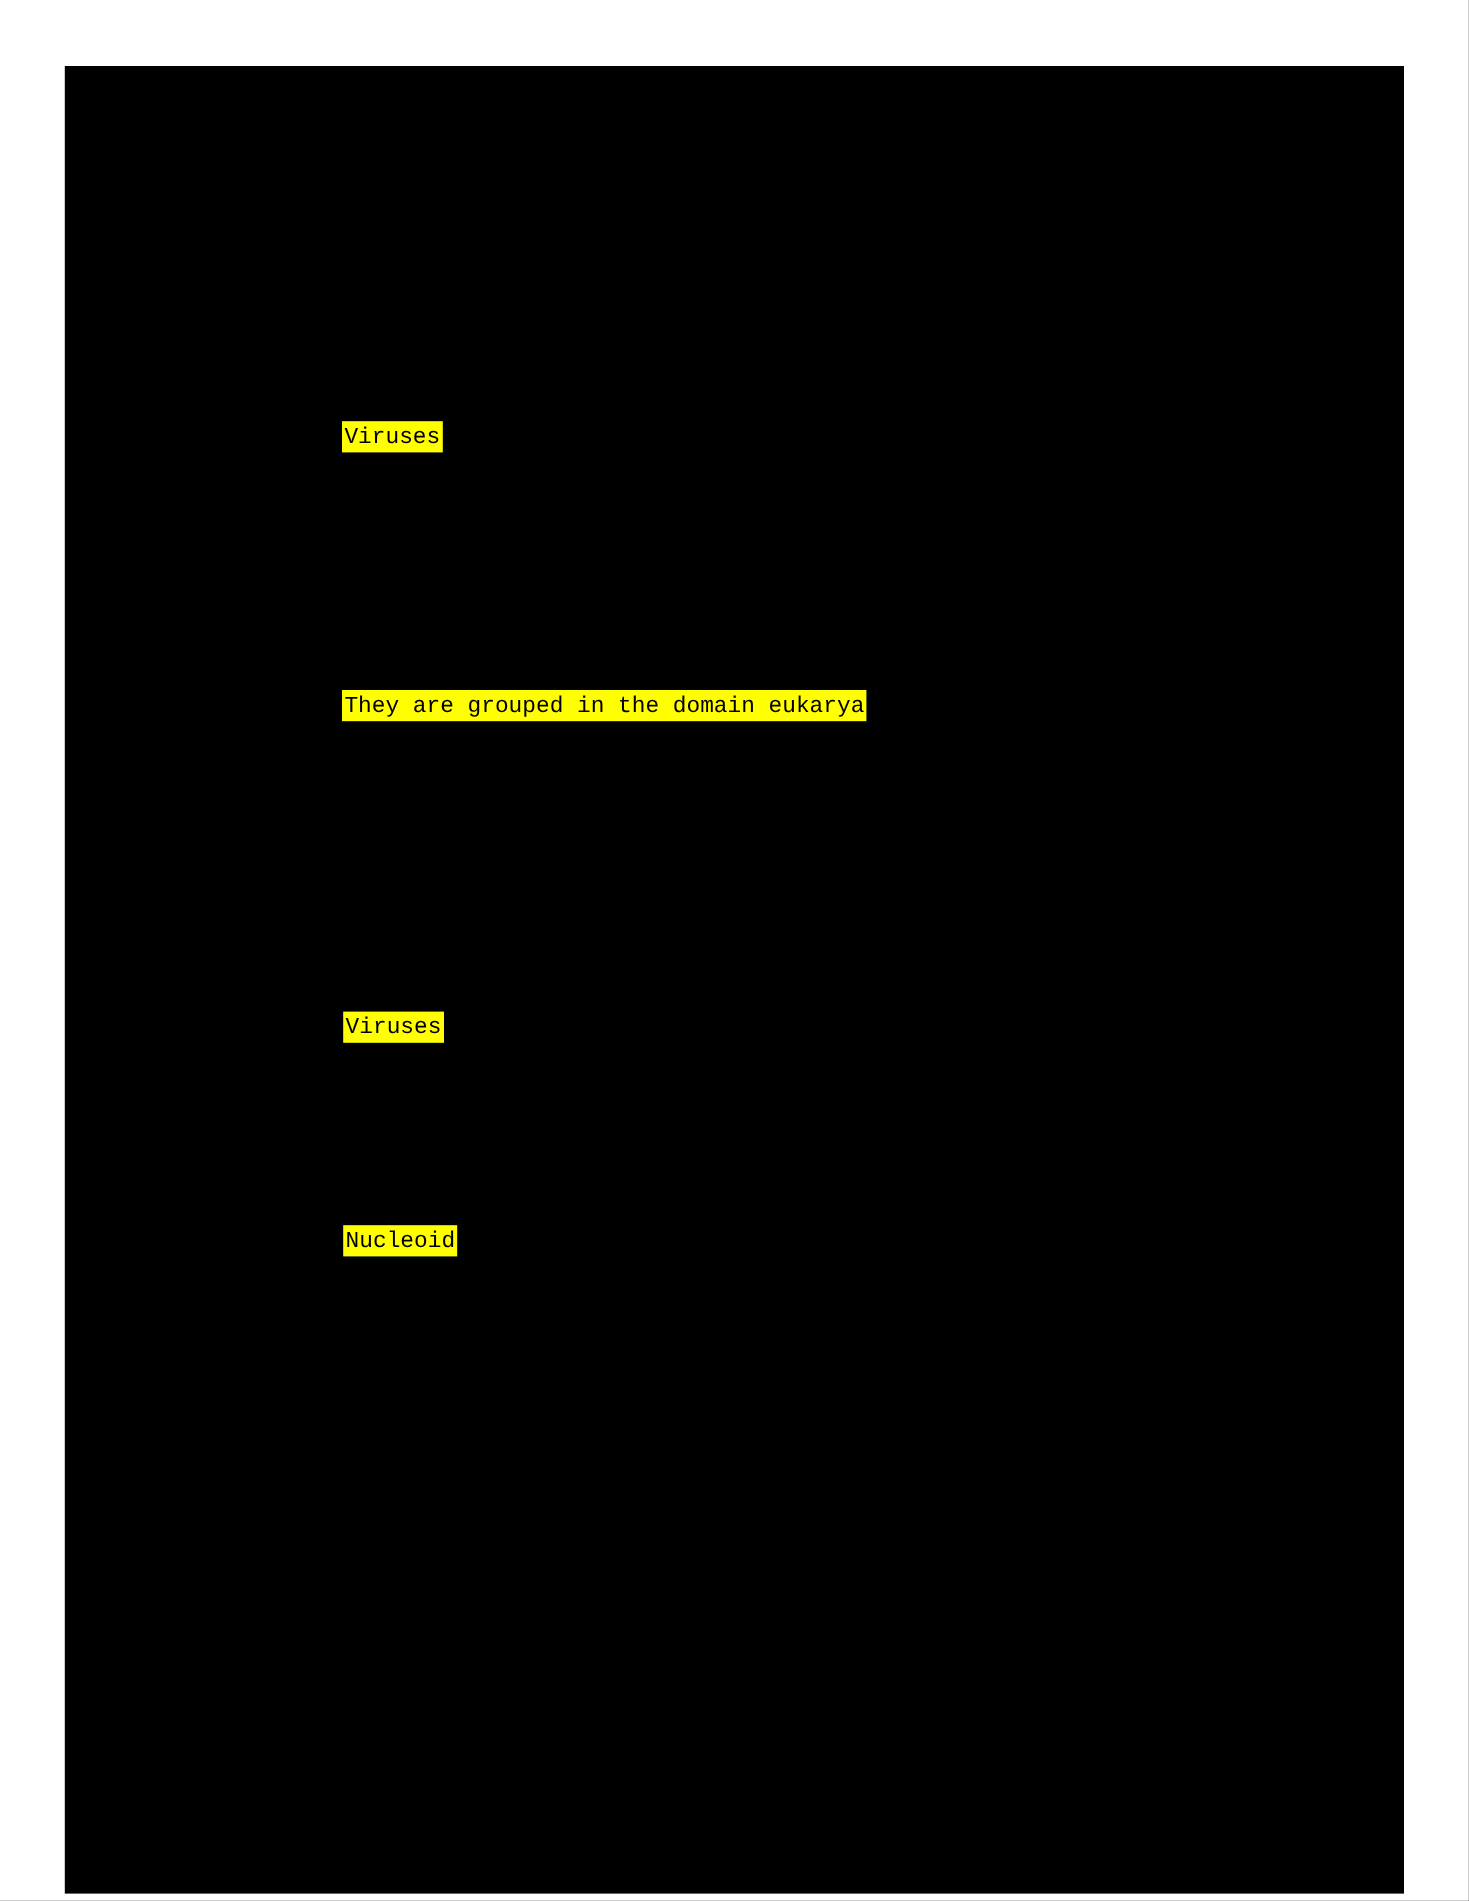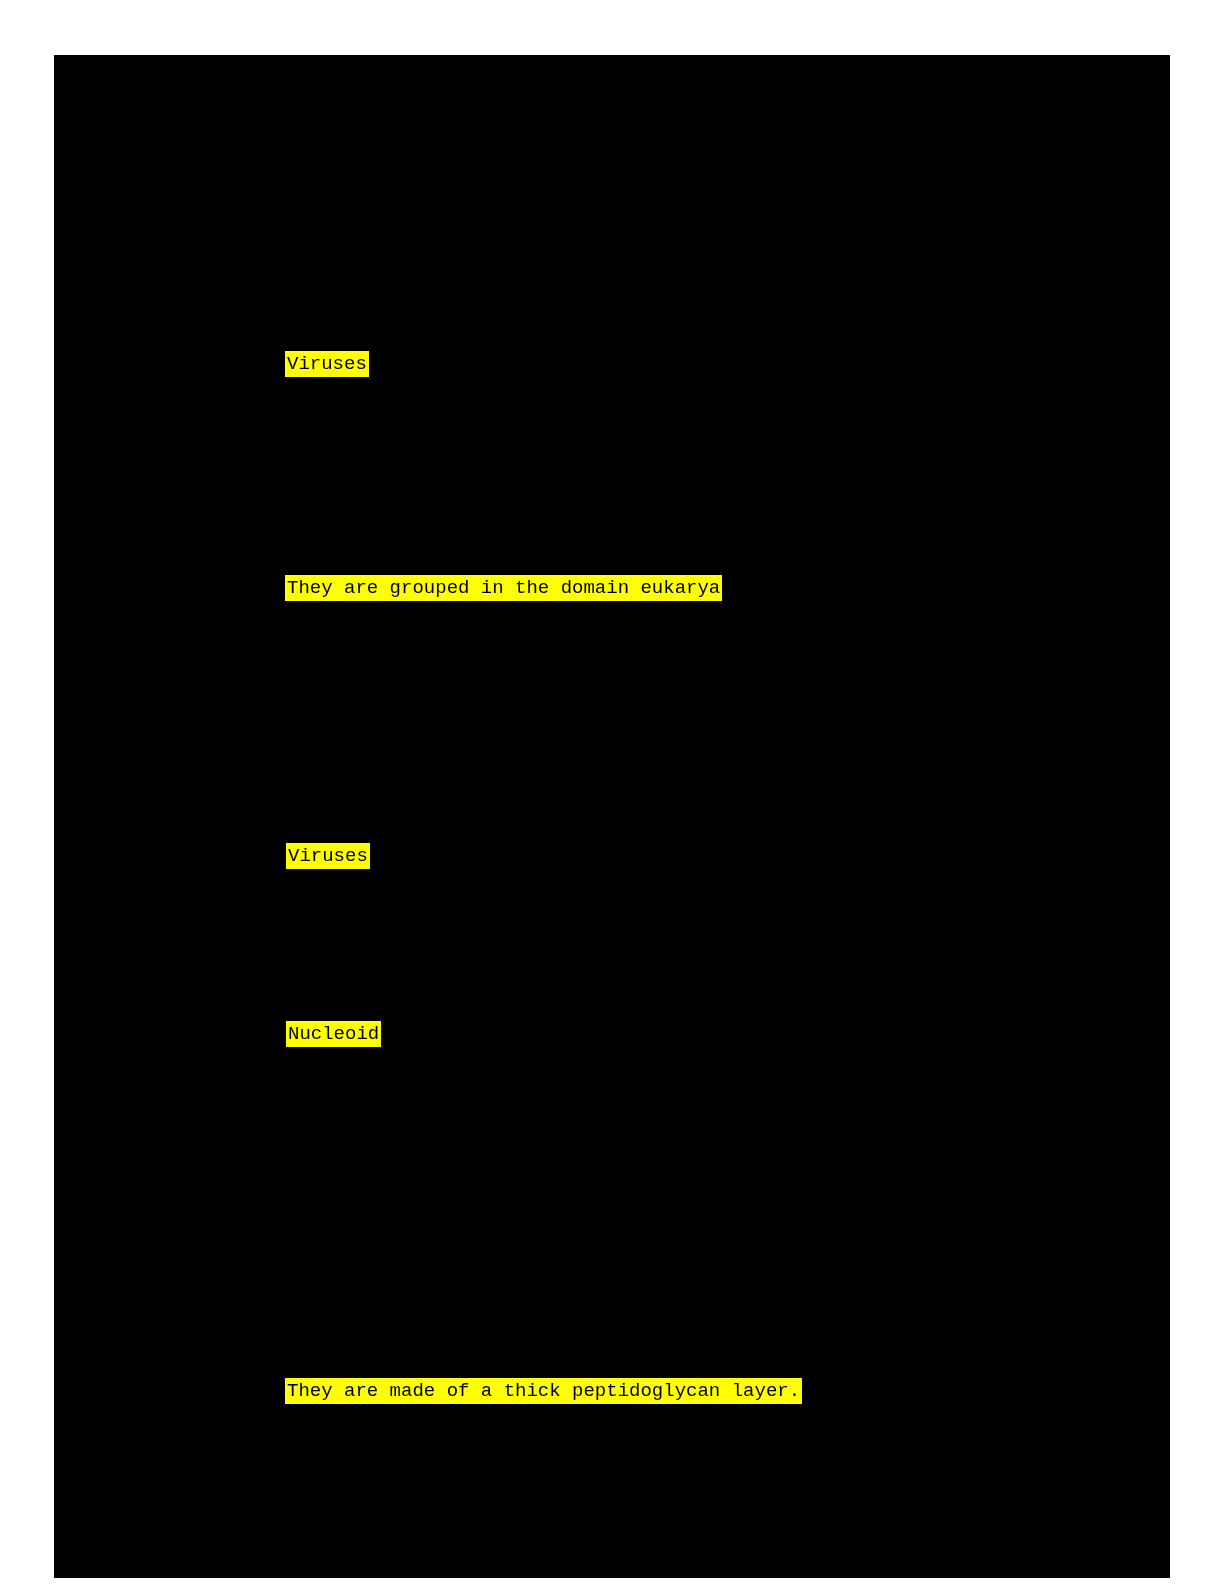--- a/index.html
+++ b/index.html
@@ -40,14 +40,13 @@
   .hl-5 { left: 231px; top: 1323px; }
 </style>
 </head>
 <body>
 
 <div class="document-page">
   <span class="highlight hl-1">Viruses</span>
   <span class="highlight hl-2">They are grouped in the domain eukarya</span>
   <span class="highlight hl-3">Viruses</span>
   <span class="highlight hl-4">Nucleoid</span>
-  <span class="highlight hl-5">They are made of a thick peptidoglycan layer.</span>
 </div>
 
 </body></html>

